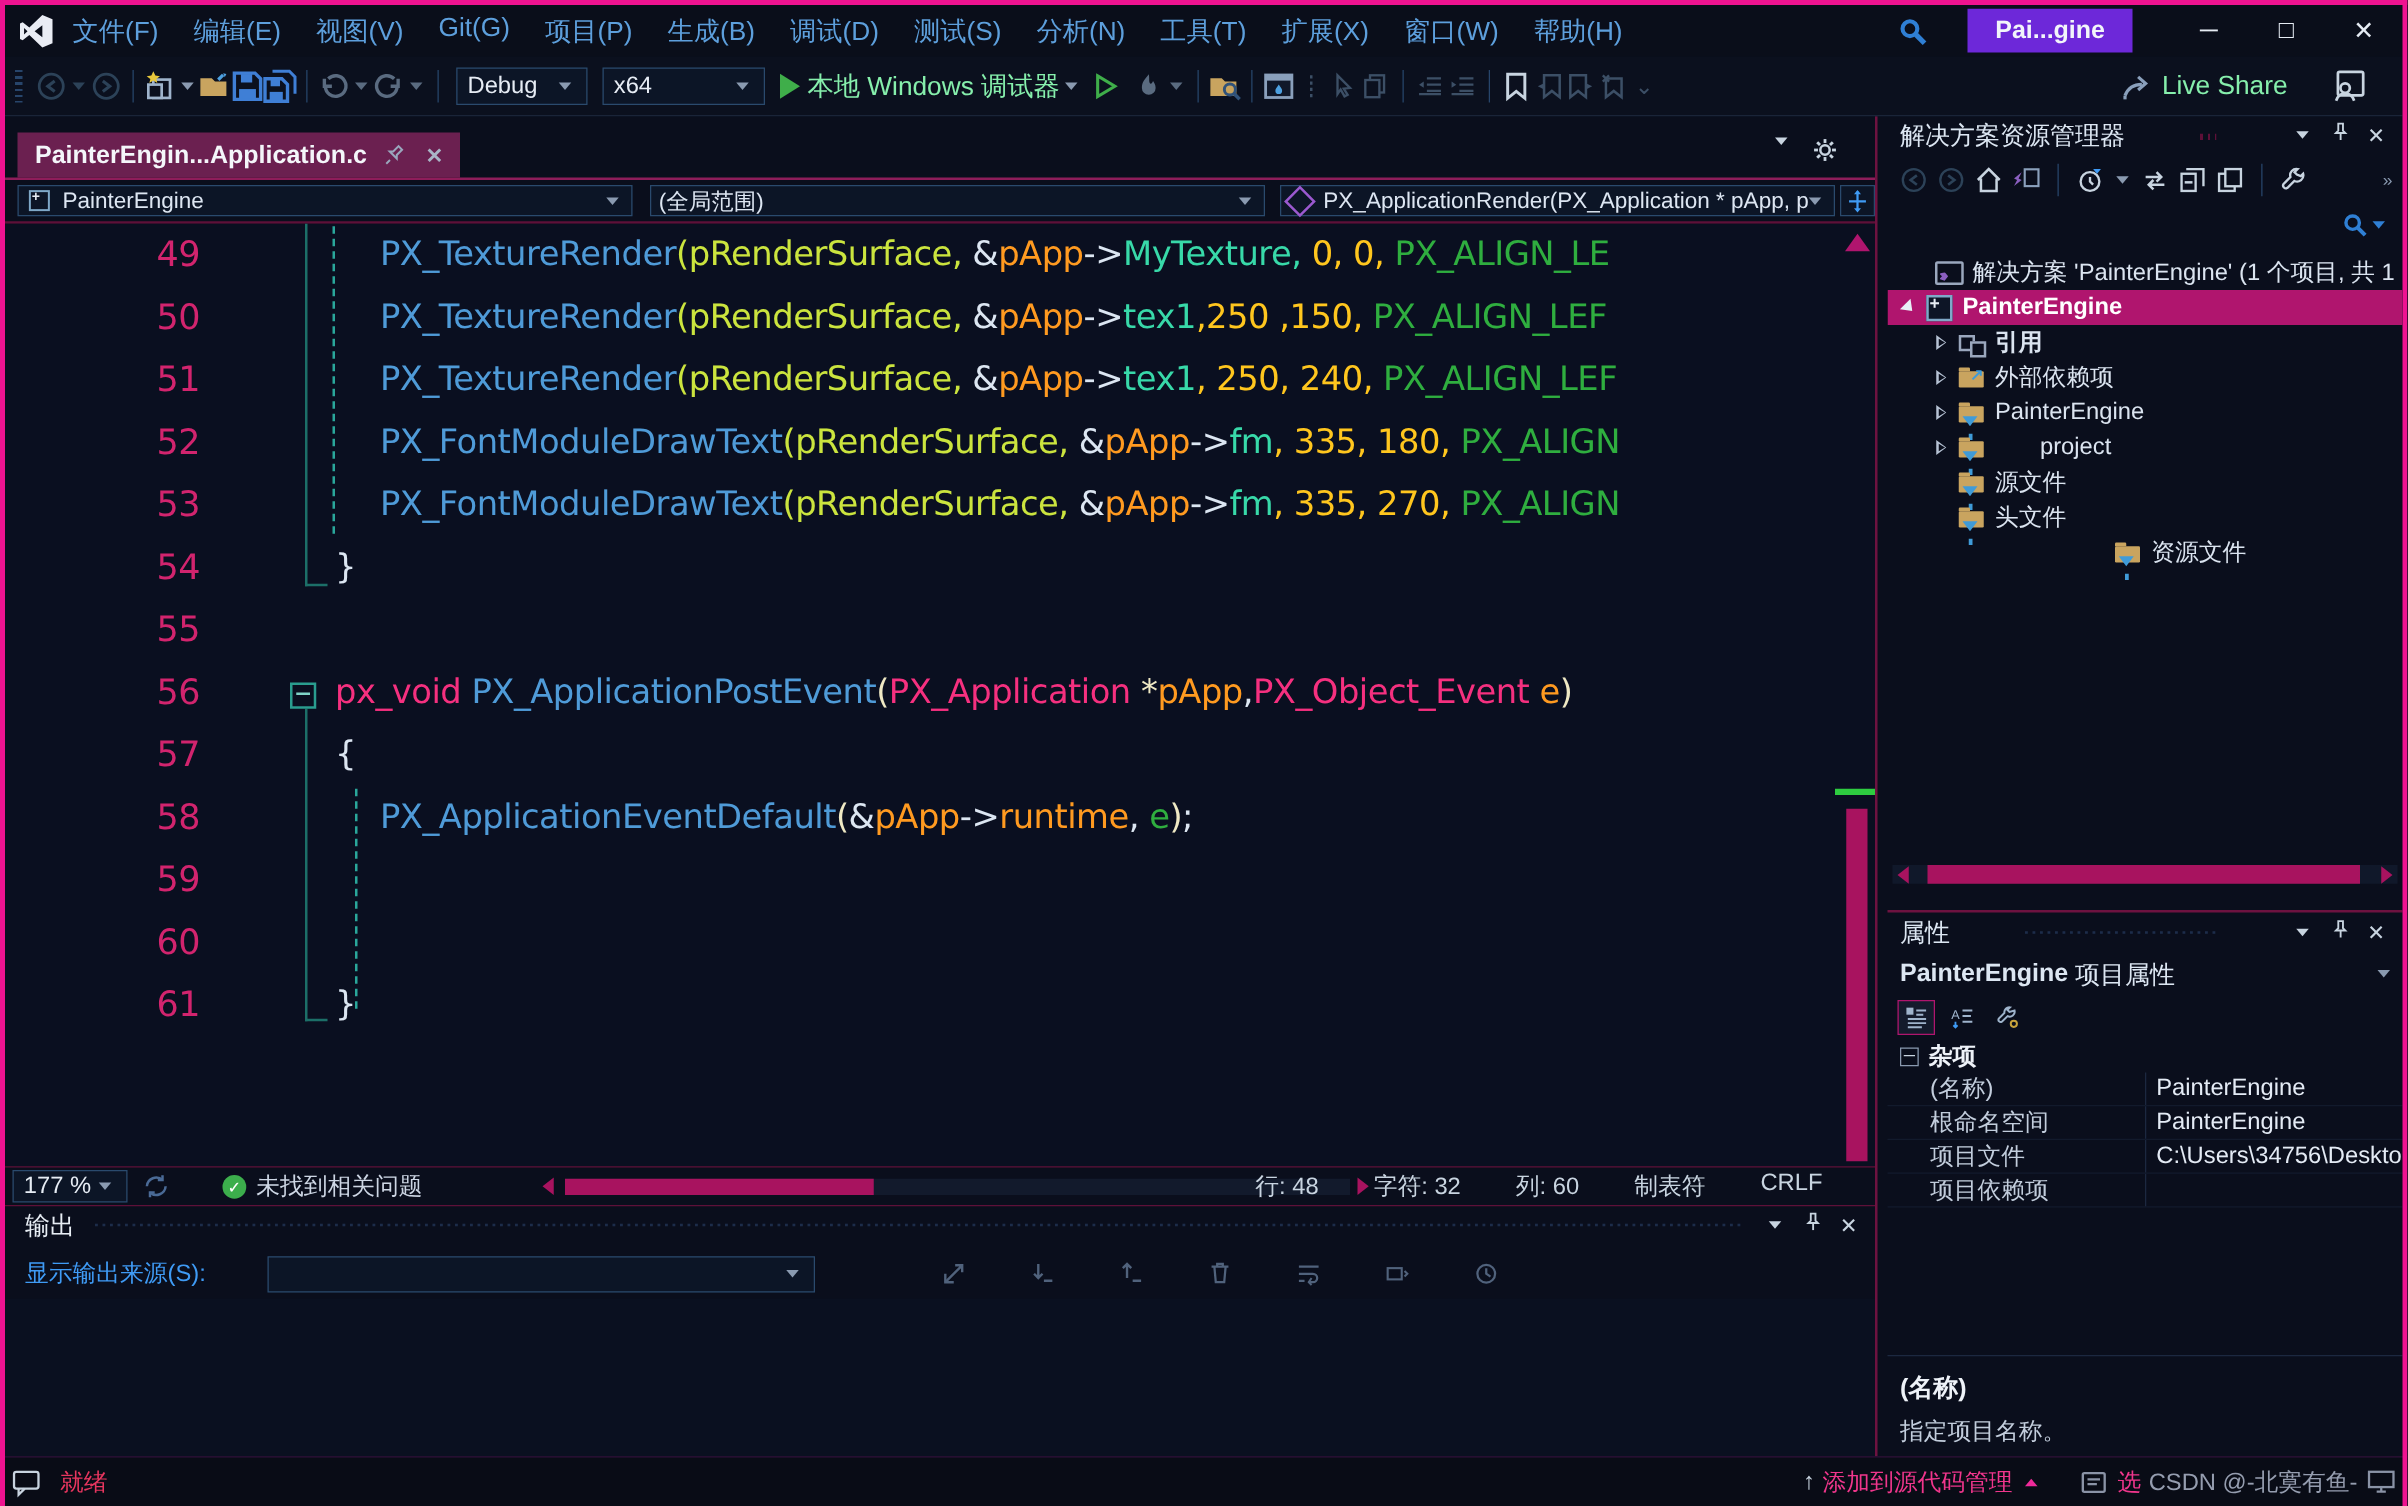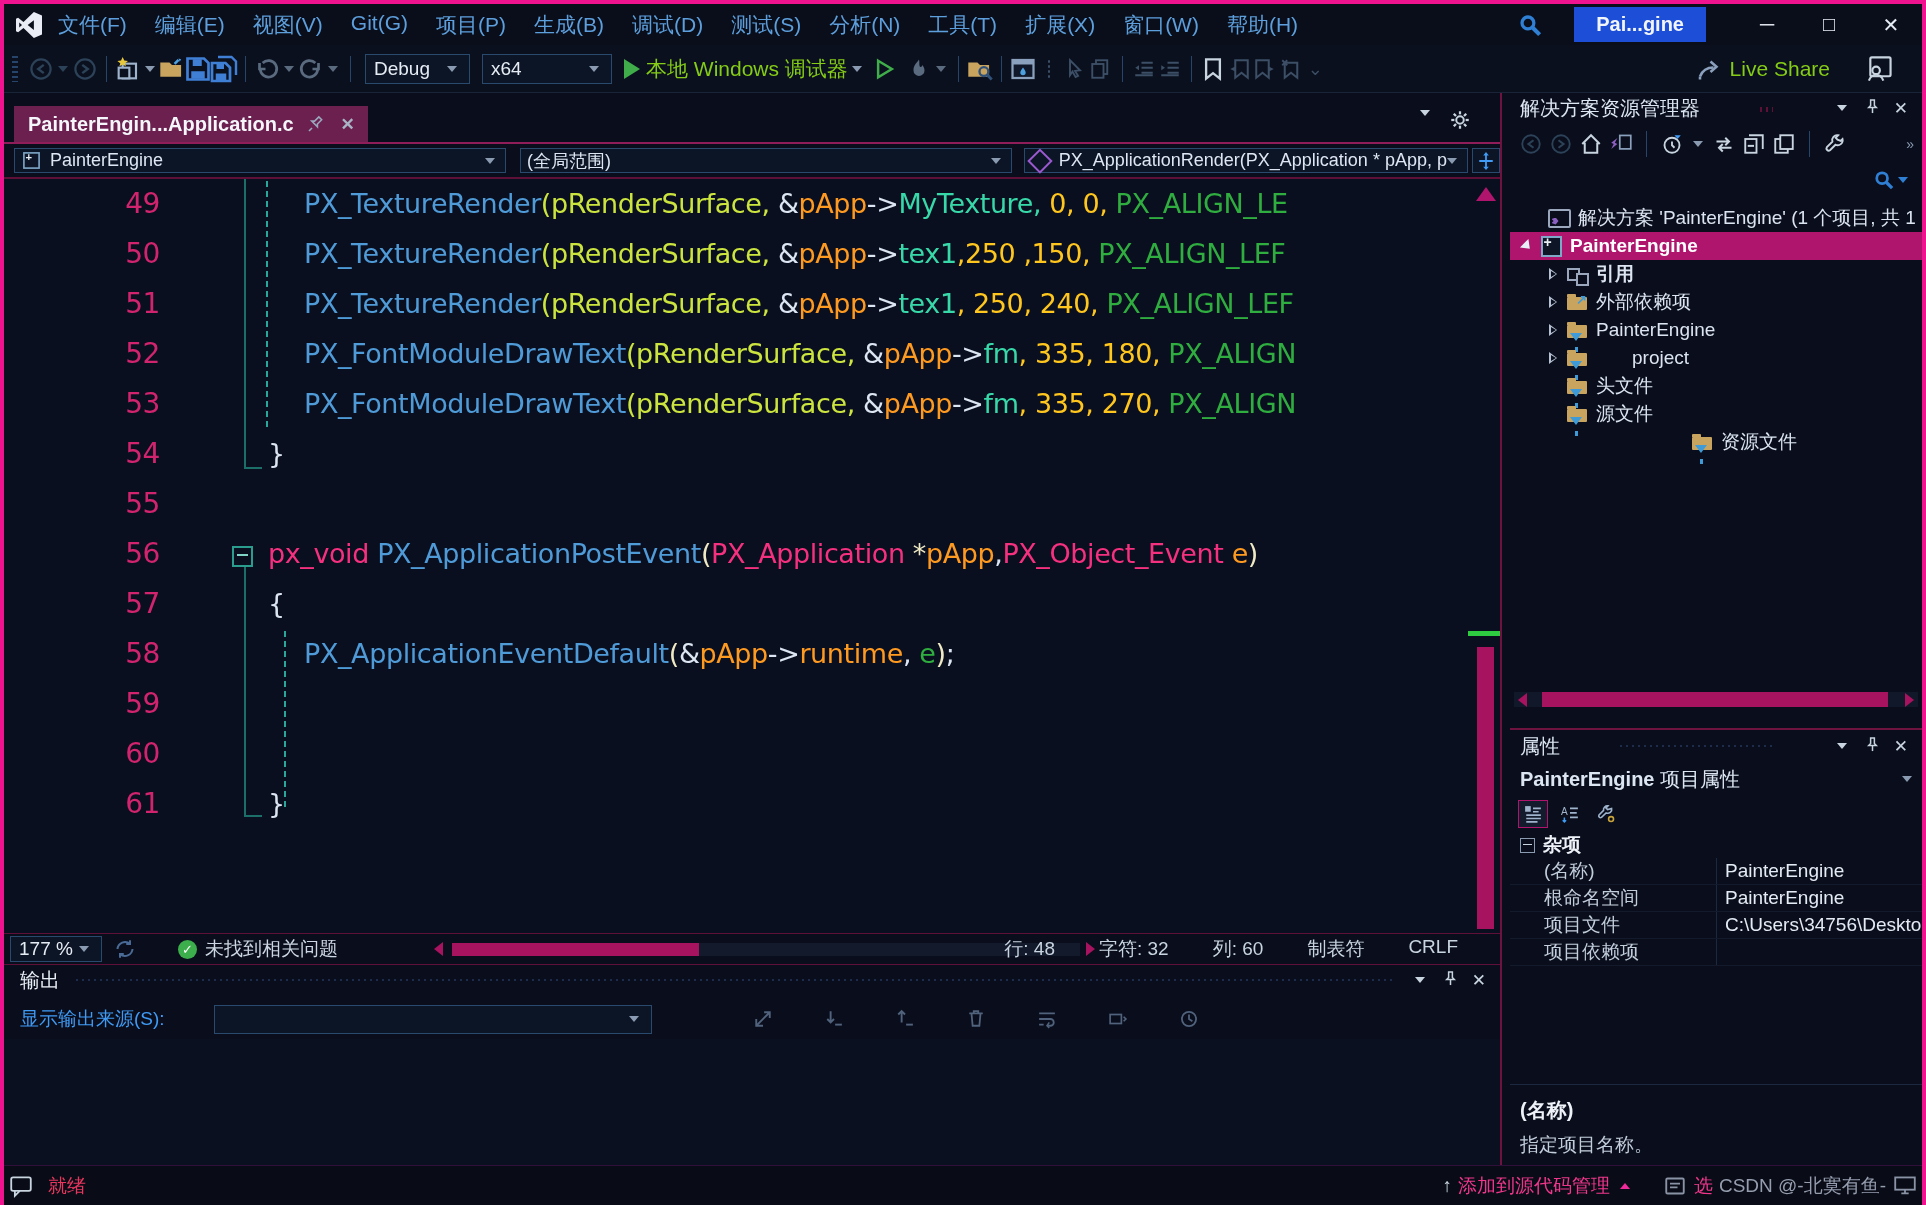--- a/index.html
+++ b/index.html
@@ -11,28 +11,28 @@
   .i svg{display:block;}
   .caret{display:inline-block;width:0;height:0;border-left:5px solid transparent;border-right:5px solid transparent;border-top:6px solid #8a9ab0;margin:0 4px;}
   .caret.up{border-top:none;border-bottom:6px solid #ef2a9a;}
   
   #titlebar{position:absolute;left:4px;top:4px;right:4px;height:41px;background:#0a0e1a;display:flex;align-items:center;z-index:5;}
   #vslogo{width:30px;height:30px;margin:0 14px 0 10px;display:flex;align-items:center;justify-content:center;}
   #menubar{display:flex;gap:28px;font-size:21px;color:#5d9fdc;}
   #menubar span{cursor:default;}
   #tb-right{margin-left:auto;display:flex;align-items:center;gap:0;}
   #tb-search{width:40px;height:34px;display:flex;align-items:center;justify-content:center;color:#2f7fd4;}
-  #wintitle{background:#1d4ed8;color:#f2f5fa;font-weight:bold;font-size:20px;padding:6px 22px;margin:0 30px 0 24px;}
+  #wintitle{background:#6d28d9;color:#f2f5fa;font-weight:bold;font-size:20px;padding:6px 22px;margin:0 30px 0 24px;}
   .winbtn{width:62px;height:38px;display:flex;align-items:center;justify-content:center;color:#e6ecf4;font-size:20px;}
   
   #toolbar{position:absolute;left:4px;top:45px;right:4px;height:47px;background:#0b101e;border-bottom:1px solid #1a2438;display:flex;align-items:center;padding-left:8px;z-index:4;}
   .grip{width:6px;height:26px;margin-right:10px;background:repeating-linear-gradient(to bottom,#27456b 0 2px,transparent 2px 5px);}
   .combo{display:flex;align-items:center;justify-content:space-between;background:#0c1526;border:1px solid #2a4a6d;color:#e6ecf4;font-size:19px;height:30px;padding:0 8px;box-sizing:border-box;}
   .dis{color:#3c4f66;}
-  .blue{color:#84cc16;}
+  .blue{color:#86efac;}
   .playf{width:0;height:0;border-top:10px solid transparent;border-bottom:10px solid transparent;border-left:16px solid #3fae4a;margin:0 6px;}
   
   #editorcol{position:absolute;left:4px;top:92px;width:1496px;bottom:39px;background:#0a0e1c;}
   #tabrow{position:absolute;left:0;top:0;width:100%;height:52px;}
   .tab{position:absolute;left:10px;bottom:2px;height:36px;background:#6b2050;display:flex;align-items:center;padding:0 10px 0 14px;color:#f4f6fa;font-weight:bold;font-size:20px;}
   .tab .ticon{margin-left:12px;color:#a9b4c6;font-size:17px;display:inline-flex;width:20px;justify-content:center;}
   .tabline{position:absolute;left:0;bottom:0;width:100%;height:2px;background:#8e1d5a;}
   #tabicons{position:absolute;right:30px;top:18px;display:flex;gap:16px;color:#c8d4e0;}
   
   #navbar{position:absolute;left:0;top:52px;width:100%;height:33px;background:#0a0e1c;border-bottom:2px solid #5e1038;}
@@ -665,30 +665,30 @@
         </span>
         <span style="white-space: nowrap; margin-left: 36px;">project</span>
       </div>
       <div class="trow" style="padding-left: 32px;">
         <span class="tarrow"></span>
         <span class="tico">
           <span class="folder">
             <span class="funnel"></span>
           </span>
         </span>
-        <span style="white-space: nowrap;">头文件</span>
+        <span style="white-space: nowrap;">源文件</span>
       </div>
       <div class="trow" style="padding-left: 32px;">
         <span class="tarrow"></span>
         <span class="tico">
           <span class="folder">
             <span class="funnel"></span>
           </span>
         </span>
-        <span style="white-space: nowrap;">源文件</span>
+        <span style="white-space: nowrap;">头文件</span>
       </div>
       <div class="trow" style="padding-left: 32px; justify-content: center;">
         <span class="tarrow"></span>
         <span class="tico">
           <span class="folder">
             <span class="funnel"></span>
           </span>
         </span>
         <span style="white-space: nowrap;">资源文件</span>
       </div>

